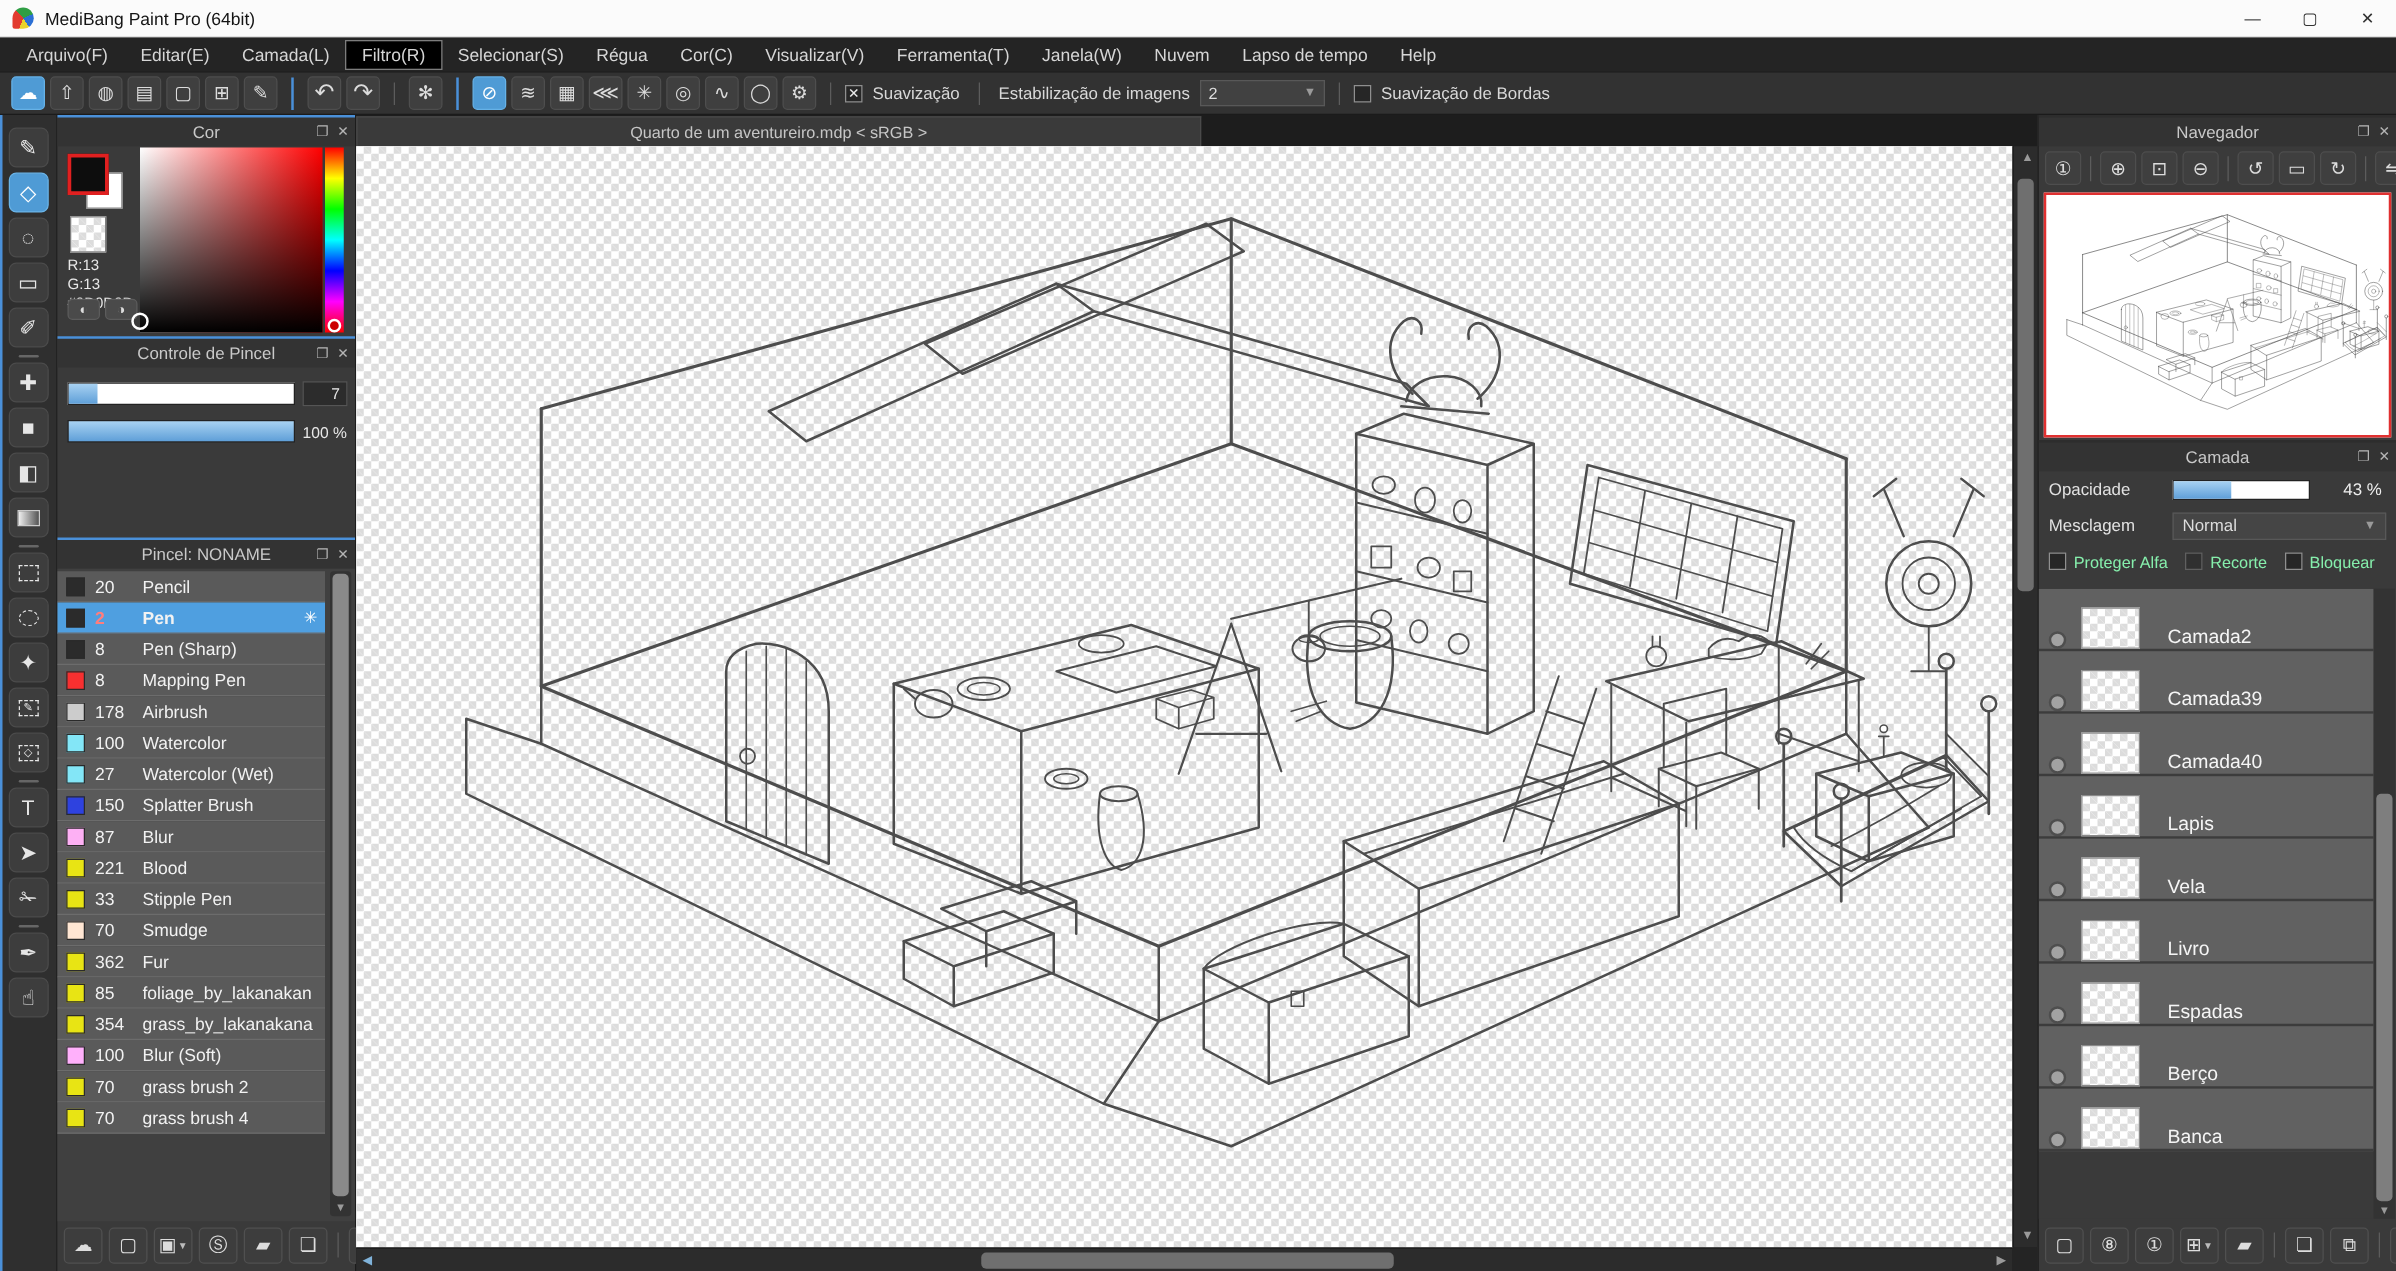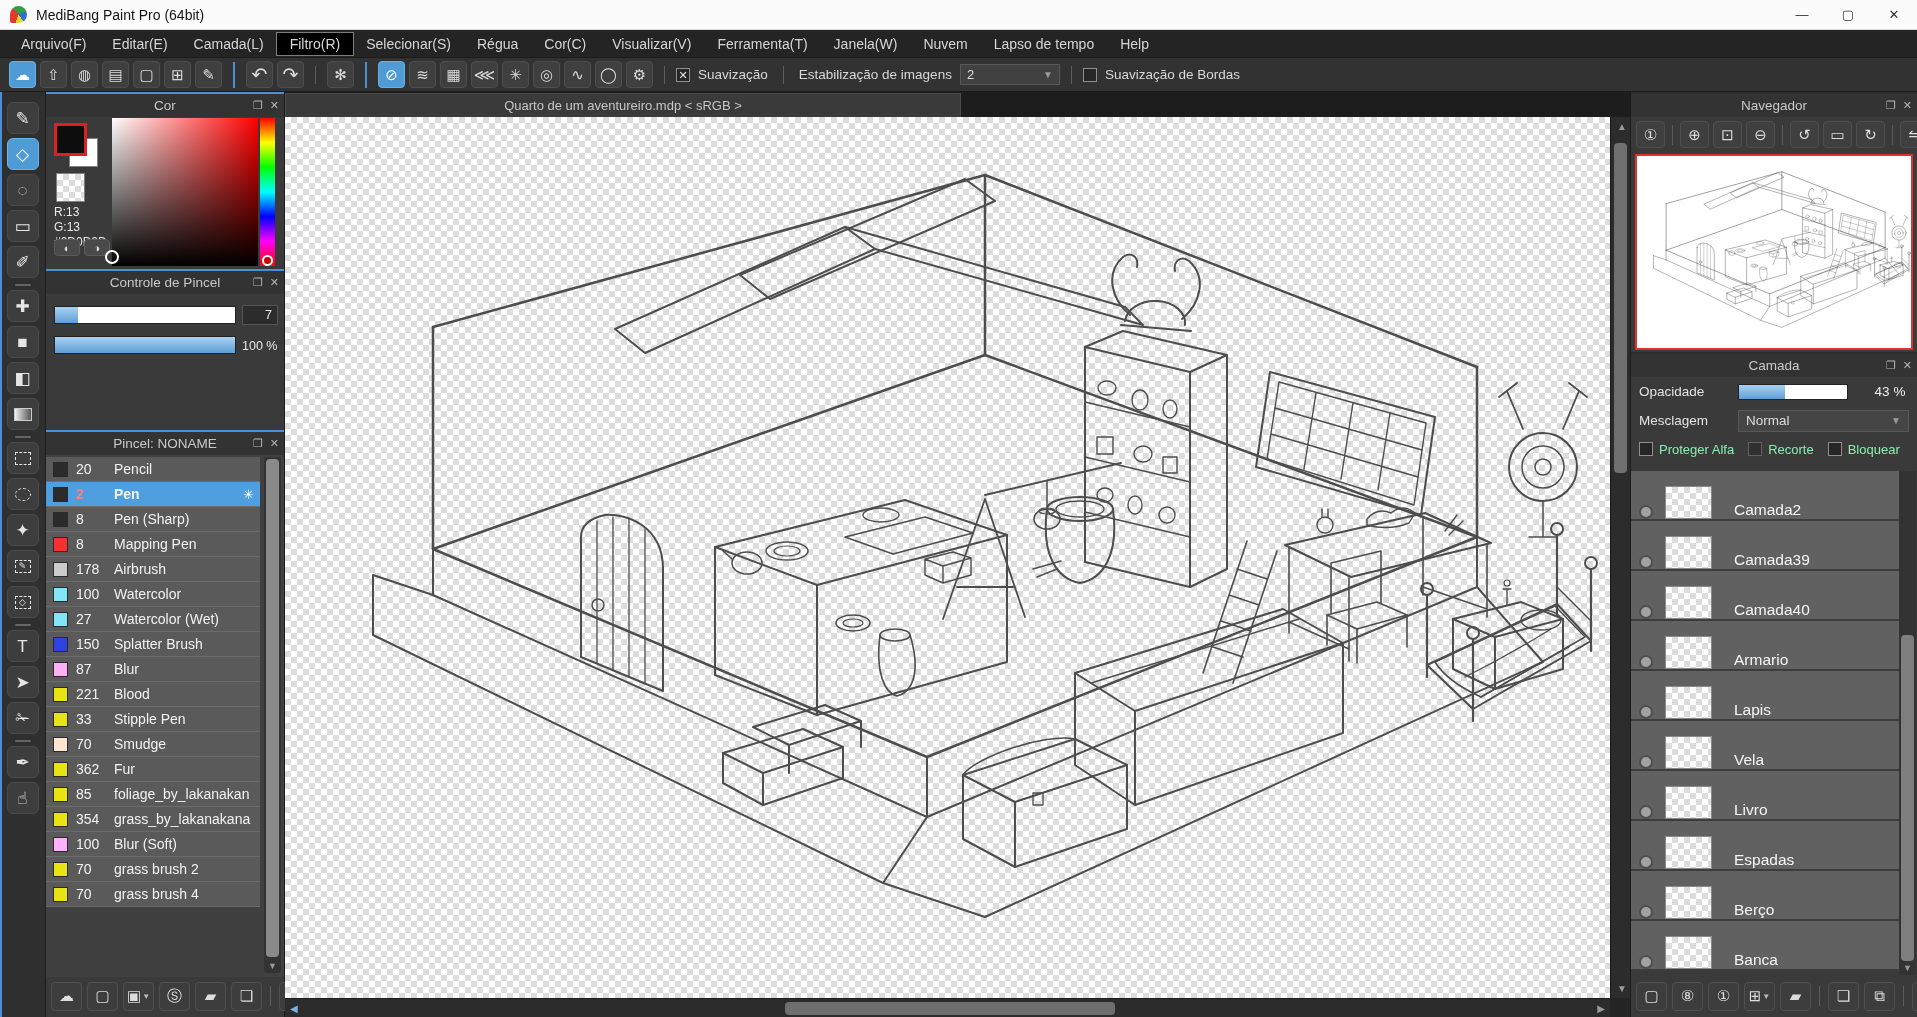--- a/index.html
+++ b/index.html
@@ -617,25 +617,20 @@
             <span class="l-name">Camada39</span>
           </div>
           <div class="layer-row">
             <span class="l-dot"></span>
             <span class="l-thumb checker"></span>
             <span class="l-name">Camada40</span>
           </div>
           <div class="layer-row">
             <span class="l-dot"></span>
             <span class="l-thumb checker"></span>
-            <span class="l-name">Armario</span>
-          </div>
-          <div class="layer-row">
-            <span class="l-dot"></span>
-            <span class="l-thumb checker"></span>
             <span class="l-name">Lapis</span>
           </div>
           <div class="layer-row">
             <span class="l-dot"></span>
             <span class="l-thumb checker"></span>
             <span class="l-name">Vela</span>
           </div>
           <div class="layer-row">
             <span class="l-dot"></span>
             <span class="l-thumb checker"></span>

